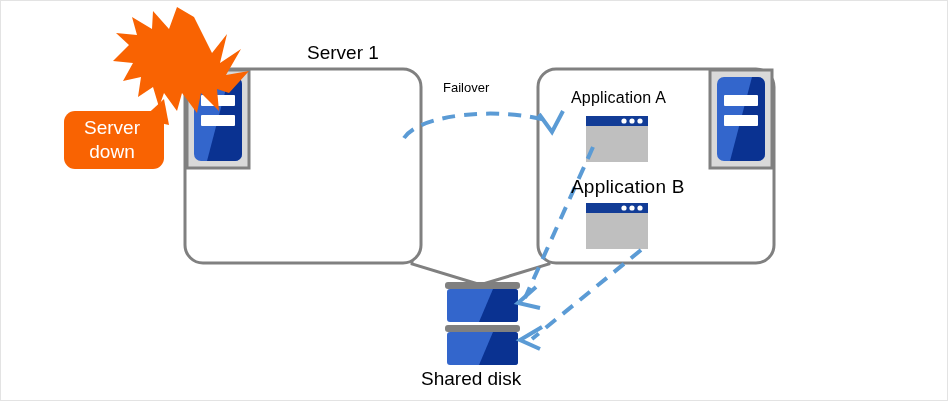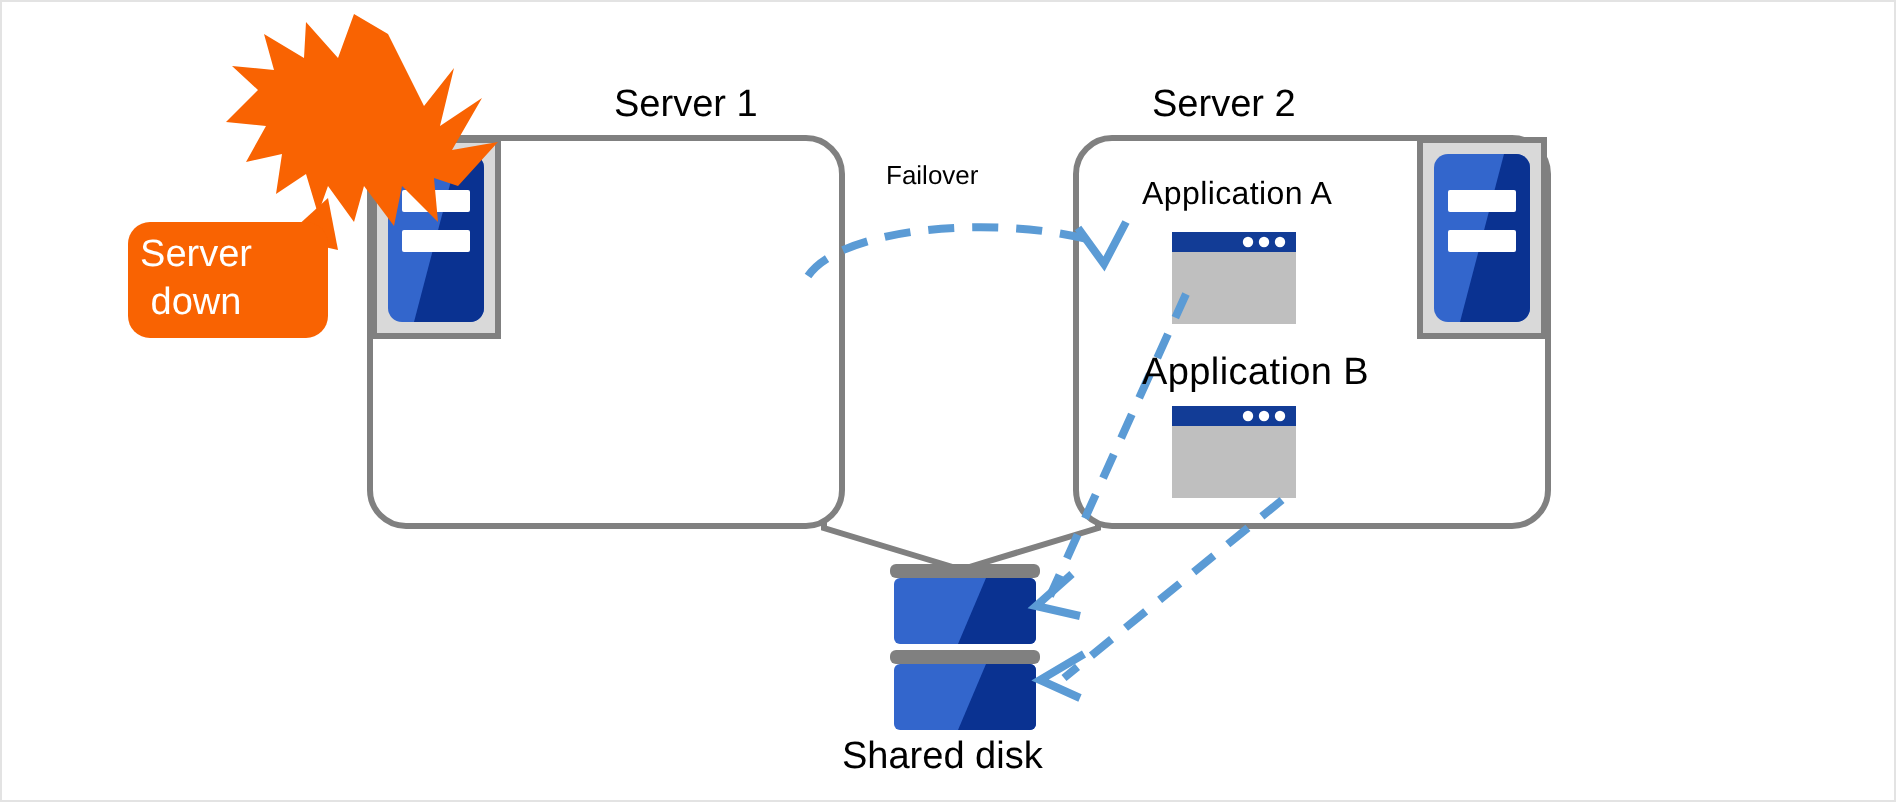--- a/index.html
+++ b/index.html
@@ -54,21 +54,21 @@
     left: 570px; top: 175px;
     font-size: 19px;
     letter-spacing: 0.2px;
   }
   #label-shareddisk {
     left: 420px; top: 367px;
     font-size: 19px;
   }
   #label-serverdown {
     position: absolute;
-    left: 50px; top: 110px;
+    left: 64px; top: 110px;
     width: 94px;
     height: 58px;
     display: flex;
     flex-direction: column;
     align-items: center;
     justify-content: center;
     color: #ffffff;
     font-size: 19px;
     line-height: 24px;
     text-align: center;
@@ -188,21 +188,20 @@
     </g>
 
     <g>
       <polygon points="141,118 163,98 168,124" fill="#F96302"></polygon>
       <rect x="63" y="110" width="100" height="58" rx="11" ry="11" fill="#F96302"></rect>
     </g>
   </svg>
 
   <div class="lbl" id="label-server1">Server 1</div>
 
-  <div class="lbl" id="label-server2">Server 2</div>
 
   <div class="lbl" id="label-failover">Failover</div>
 
   <div class="lbl" id="label-appa">Application  A</div>
 
   <div class="lbl" id="label-shareddisk">Shared disk</div>
 
   <div class="lbl" id="label-appb">Application  B</div>
 
   <div id="label-serverdown">

